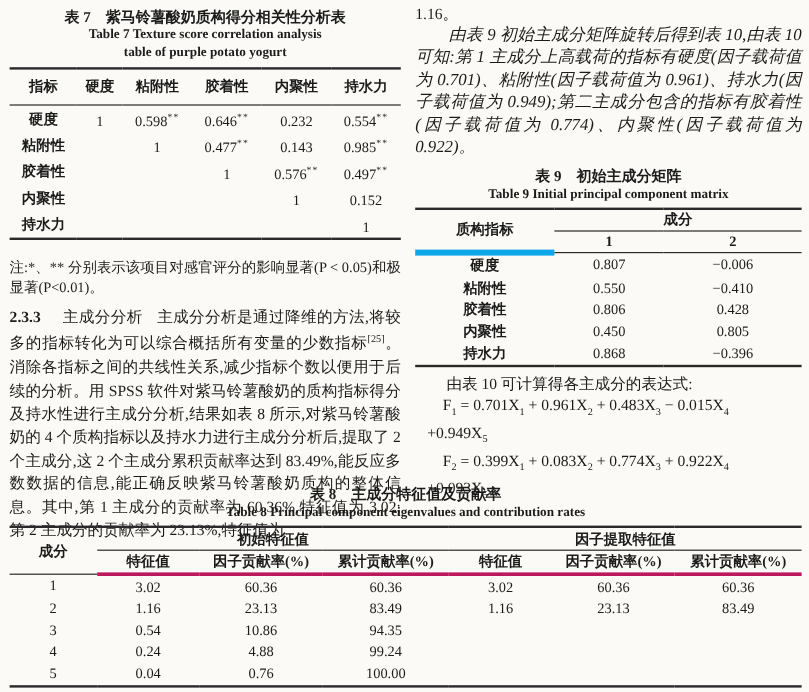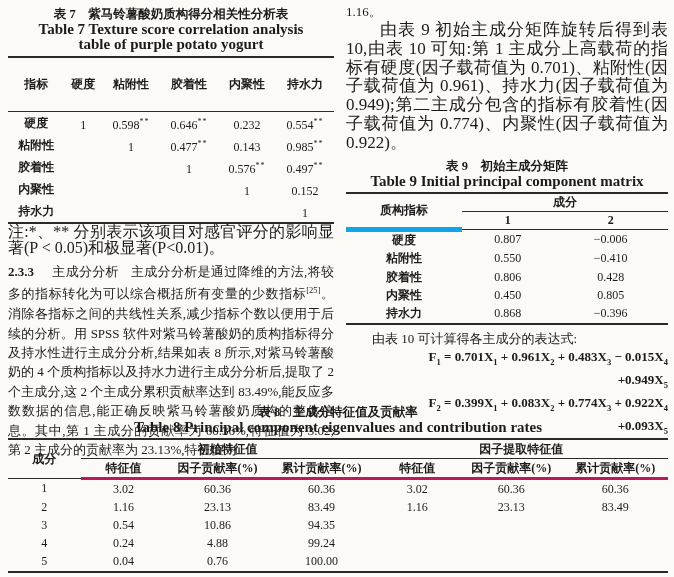--- a/index.html
+++ b/index.html
@@ -11,57 +11,57 @@
   }
   .page { position:absolute; inset:0; }
 
   
   .col-left  { position:absolute; left:8px;  top:6px; width:326px; }
   .col-right { position:absolute; left:346px; top:2px; width:322px; }
   .bottom-sec{ position:absolute; left:8px;  top:404px; width:660px; }
 
   
   .cap-zh { text-align:center; font-weight:bold; font-size:12.5px; line-height:16px; }
-  .cap-en { text-align:center; font-weight:bold; font-size:15px; line-height:15px; }
+  .cap-en { text-align:center; font-weight:bold; font-size:11px; line-height:15px; }
 
   
   table.tbl { width:100%; border-collapse:collapse;
     border-top:2px solid #2a2a2a; border-bottom:2px solid #2a2a2a; }
   .tbl th, .tbl td { text-align:center; font-size:12px; line-height:13px; }
   .tbl thead th { font-weight:bold; }
   sup.star { font-size:8px; vertical-align:super; letter-spacing:1px; }
 
   
   .t7 { margin-top:4px; }
-  .t7 thead th { padding:20px 0; border-bottom:1px solid #2a2a2a; }
+  .t7 thead th { padding:8px 0; border-bottom:1px solid #2a2a2a; }
   .t7 tbody td { padding:2.5px 0; }
   .t7 td.lbl { font-weight:bold; }
 
   
-  .note { margin-top:0; font-size:16px; line-height:15.5px; text-align:justify; }
+  .note { margin-top:16px; font-size:12px; line-height:15.5px; text-align:justify; }
 
   
   .para { margin-top:7px; font-size:13px; line-height:19.4px; text-align:justify; }
   .sec-num { font-weight:bold; margin-right:18px; }
   .sec-title { font-weight:normal; margin-right:12px; }
   sup.ref { font-size:8.5px; }
 
   
   .carry { font-size:13px; line-height:19px; }
-  .rpara { font-size:17px; line-height:18.8px; text-align:justify; text-indent:2em; }
+  .rpara { font-size:14px; line-height:18.8px; text-align:justify; text-indent:2em;font-style:italic; }
   .t9cap { margin-top:5px; }
   .t9 { margin-top:3px; }
   .t9 th.rowhead { font-weight:bold; width:36%; }
   .t9 th.grp { border-bottom:1px solid #2a2a2a; font-weight:bold; padding:2px 0; }
   .t9 thead tr.subrow th { padding:2px 0; border-bottom:1px solid #2a2a2a; }
   .t9 th.rowhead { border-bottom:5px solid #0ea5e9; }
   .t9 tbody td { padding:2.6px 0; }
   .t9 td.lbl { font-weight:bold; }
   .expr-intro { margin-top:4px; font-size:13px; line-height:19px; text-indent:2em; }
-  .formula { font-size:13px; font-weight:bold; line-height:18.5px;text-align:right; }
+  .formula { font-size:13px; font-weight:normal; line-height:18.5px; }
   .f-first { padding-left:23px; }
   .f-cont  { padding-left:10px; }
   .formula sub { font-size:8.5px; }
 
   
   .t8 { margin-top:3px; }
   .t8 th.rowhead { font-weight:bold; width:11%; border-bottom:1px solid #2a2a2a; }
   .t8 th.grp { border-bottom:1px solid #2a2a2a; font-weight:bold; padding:2.5px 0;margin-top:44px; }
   .t8 thead tr.subrow th { padding:2.5px 0; border-bottom:3px solid #be185d; }
   .t8 tbody td { padding:2.6px 0; }

